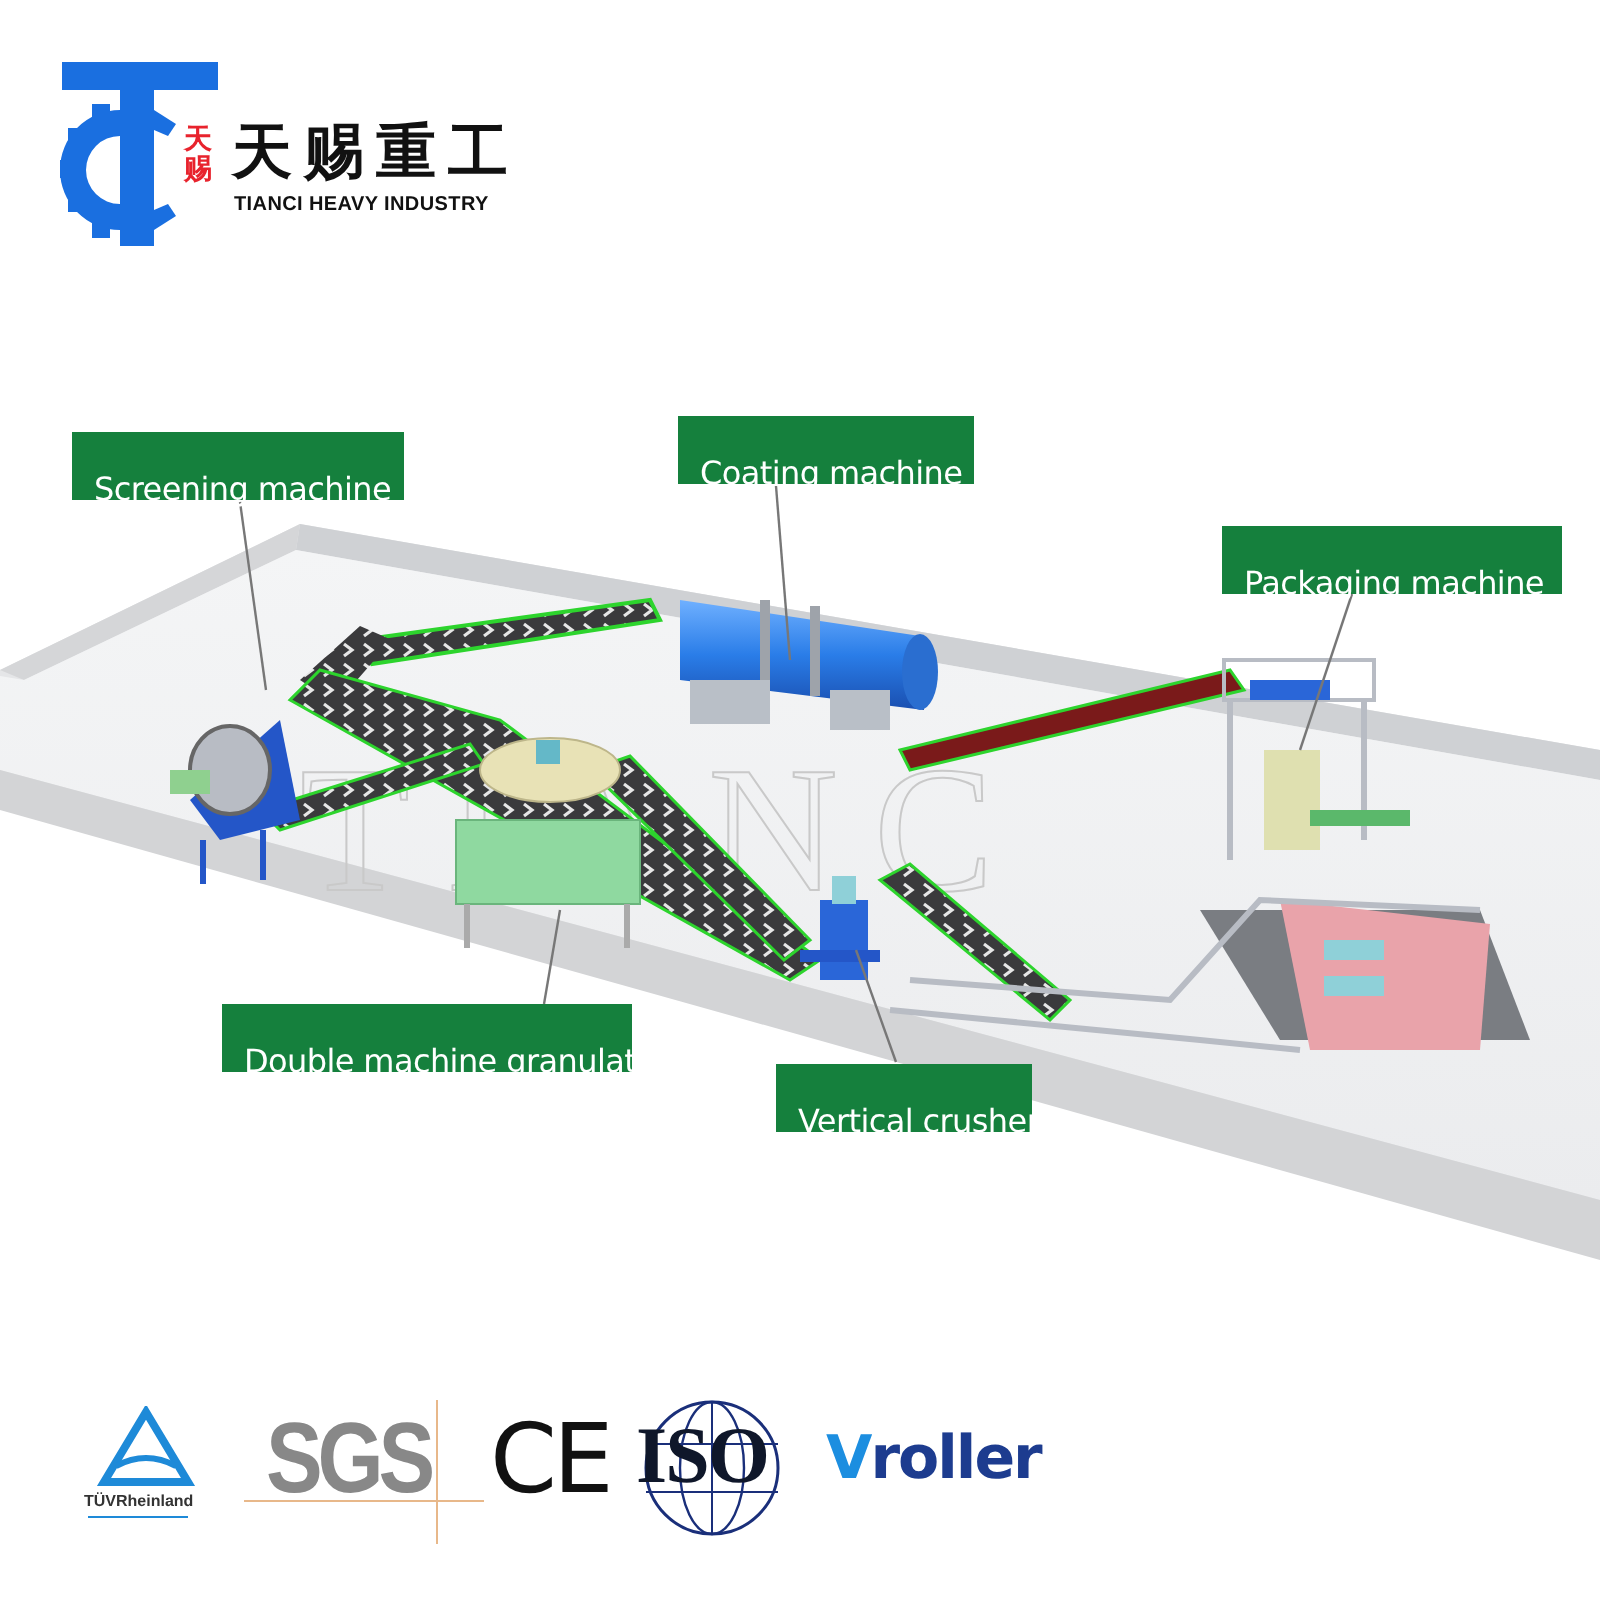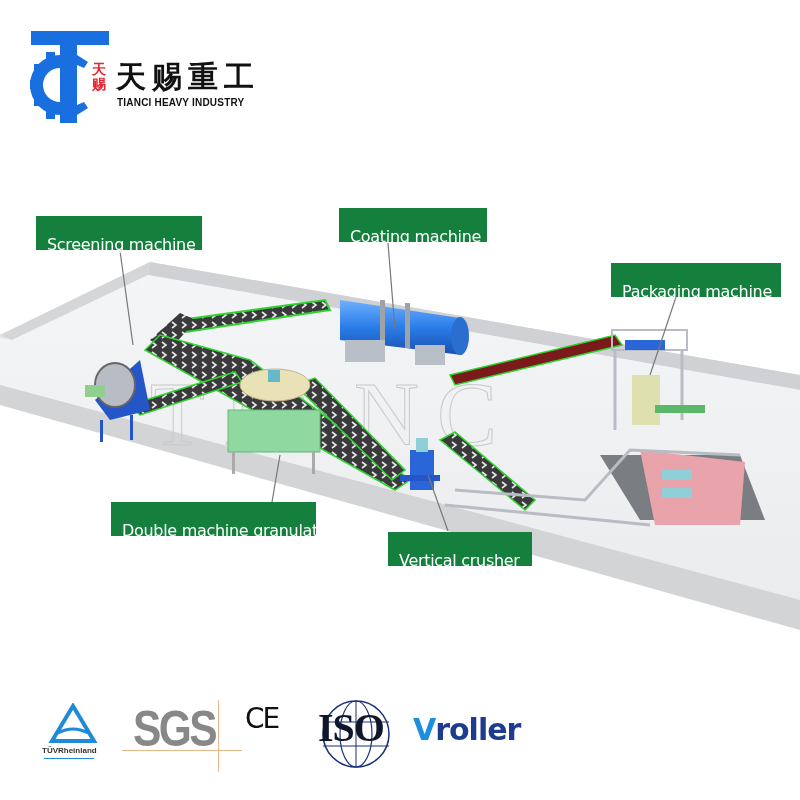--- a/index.html
+++ b/index.html
@@ -6,21 +6,21 @@
   body{width:800px;height:800px;position:relative;overflow:hidden;font-family:"Liberation Sans",sans-serif;}
   .abs{position:absolute;}
   .logo-mark{left:30px;top:30px;width:80px;height:95px;}
   .cn-small{left:92px;top:62px;width:16px;color:#e8232d;font-size:14px;line-height:15px;font-weight:bold;font-family:Liberation Sans, sans-serif;}
   .cn-title{left:116px;top:58px;font-size:30px;font-weight:bold;letter-spacing:6px;color:#111;font-family:"DejaVu Sans",sans-serif;line-height:38px;}
   .en-title{left:117px;top:97px;font-size:10px;font-weight:bold;color:#111;letter-spacing:0.2px;}
   .scene{left:0;top:0;width:800px;height:800px;}
   .label{position:absolute;background:#15803d;color:#fff;font-size:16px;line-height:34px;height:34px;padding:12px 11px;white-space:nowrap;box-sizing:border-box;font-family:"DejaVu Sans",sans-serif;letter-spacing:-0.3px;}
   .tuv-txt{position:absolute;left:42px;top:746px;font-size:8px;font-weight:bold;color:#333;text-align:center;}
   .sgs{position:absolute;left:133px;top:700px;font-size:50px;font-weight:bold;color:#888;letter-spacing:-3px;font-family:"Liberation Sans",sans-serif;transform:scaleX(0.85);transform-origin:left;}
-  .ce{position:absolute;left:245px;top:702px;font-size:28px;color:#111;font-family:"DejaVu Sans",sans-serif;letter-spacing:-2px;}
+  .ce{position:absolute;left:245px;top:702px;font-size:48px;color:#111;font-family:"DejaVu Sans",sans-serif;letter-spacing:-2px;}
   .iso{position:absolute;left:318px;top:704px;font-size:40px;font-weight:bold;color:#0f172a;font-family:"Liberation Serif",serif;letter-spacing:-1px;}
   .verified{position:absolute;left:413px;top:712px;font-size:30px;font-weight:bold;color:#1d3c8f;font-family:"DejaVu Sans",sans-serif;letter-spacing:-1px;}
   .verified .v{color:#1c8ee0;}
 </style>
 </head>
 <body>
 
 <svg class="abs logo-mark" viewBox="0 0 80 95">
 
   <rect x="1" y="1" width="78" height="14" fill="#1a6fe0"></rect>
@@ -132,21 +132,21 @@
     <line x1="676" y1="297" x2="650" y2="375"></line>
     <line x1="272" y1="502" x2="280" y2="455"></line>
     <line x1="448" y1="531" x2="428" y2="475"></line>
   </g>
 </svg>
 
 <div class="label" style="left:36px;top:216px;width:166px;">Screening machine</div>
 <div class="label" style="left:304px;top:208px;width:148px;margin-left:35px;">Coating machine</div>
 <div class="label" style="left:591px;top:263px;width:170px;margin-left:20px;">Packaging machine</div>
 <div class="label" style="left:111px;top:502px;width:205px;">Double machine granulator</div>
-<div class="label" style="left:388px;top:532px;width:144px;">Vertical crusher</div>
+<div class="label" style="left:388px;top:532px;width:128px;">Vertical crusher</div>
 
 <svg class="abs" style="left:48px;top:703px;width:50px;height:42px;" viewBox="0 0 50 42">
   <polygon points="25,3 46,38 4,38" fill="none" stroke="#1e8ad8" stroke-width="4"></polygon>
   <path d="M10 30 Q25 22 40 30" stroke="#1e8ad8" stroke-width="3" fill="none"></path>
 </svg>
 <div class="tuv-txt">TÜVRheinland</div>
 <div class="abs" style="left:44px;top:758px;width:50px;height:1px;background:#1e8ad8;"></div>
 
 <div class="sgs">SGS</div>
 <div class="abs" style="left:218px;top:700px;width:1px;height:72px;background:#e8b88a;"></div>

